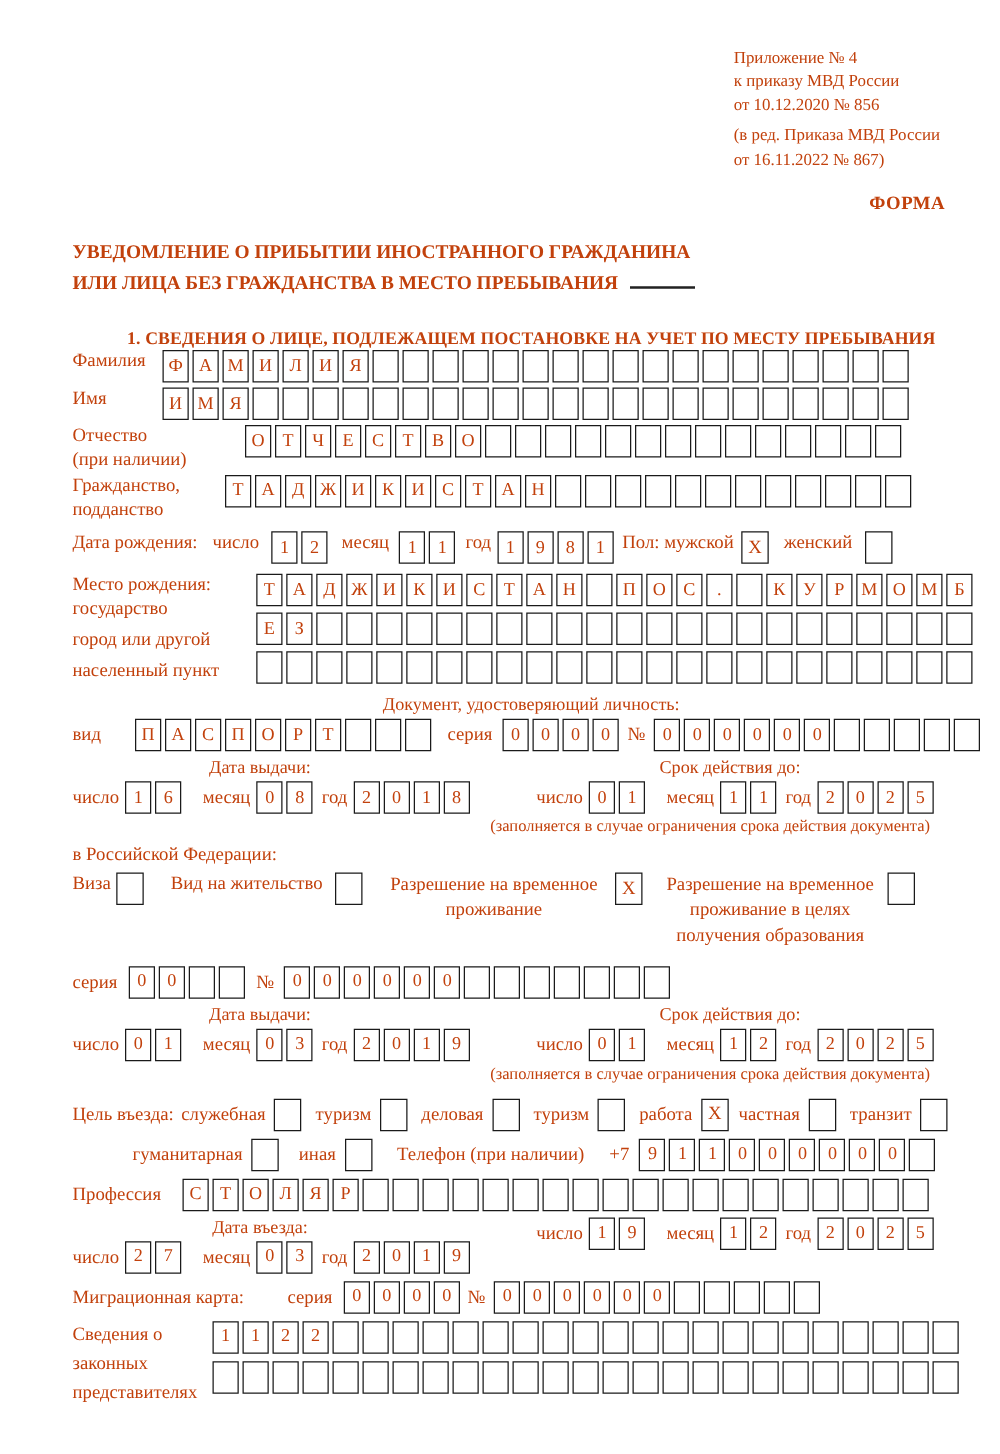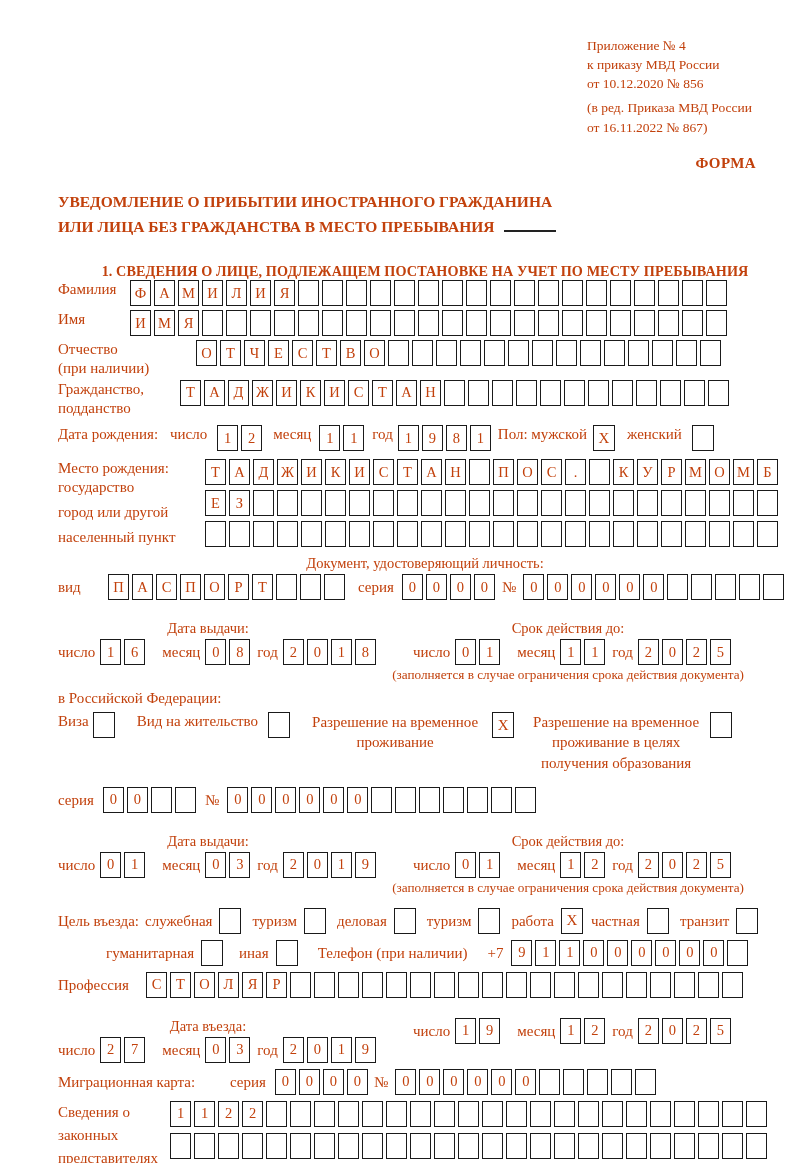--- a/index.html
+++ b/index.html
@@ -15,21 +15,21 @@
   .row{display:flex;align-items:flex-start;}
   .boxes{display:inline-flex;flex-wrap:nowrap;}
   .cbox{box-sizing:border-box;flex:none;width:21px;height:26px;border:1.8px solid #1a1a1a;margin-right:3px;
         display:inline-flex;align-items:center;justify-content:center;font-size:14.5px;background:#fff;}
   .chk{box-sizing:border-box;flex:none;width:22px;height:26px;border:1.8px solid #1a1a1a;
        display:inline-flex;align-items:center;justify-content:center;font-size:15px;}
   .labelcol{flex:none;}
   .mt2{margin-top:2px}.mt4{margin-top:4px}.mt6{margin-top:6px}.mt8{margin-top:8px}
   .mt10{margin-top:10px}.mt12{margin-top:12px}.mt14{margin-top:14px}.mt16{}
   .doc-head{margin-top:4px;text-align:center;font-weight:normal;font-size:14.5px;}
-  .dates{display:flex;margin-top:20px;}
+  .dates{display:flex;margin-top:5px;gap:16px;}
   .dcol-l{width:355px;flex:none;}
   .dcol-r{flex:1;}
   .dhead{text-align:center;font-size:14.5px;margin-bottom:2px;}
   .dline{display:flex;align-items:center;}
   .dline .lbl{margin-right:5px;}
   .dline .gap{width:14px;flex:none;}
   .note{font-size:13.2px;text-align:right;padding-right:48px;margin-top:2px;}
   .pair{display:flex;align-items:center;margin-right:11px;}
   .pair .lbl{margin-right:7px;}
   .optlabel{text-align:center;font-size:15px;line-height:1.35;}

